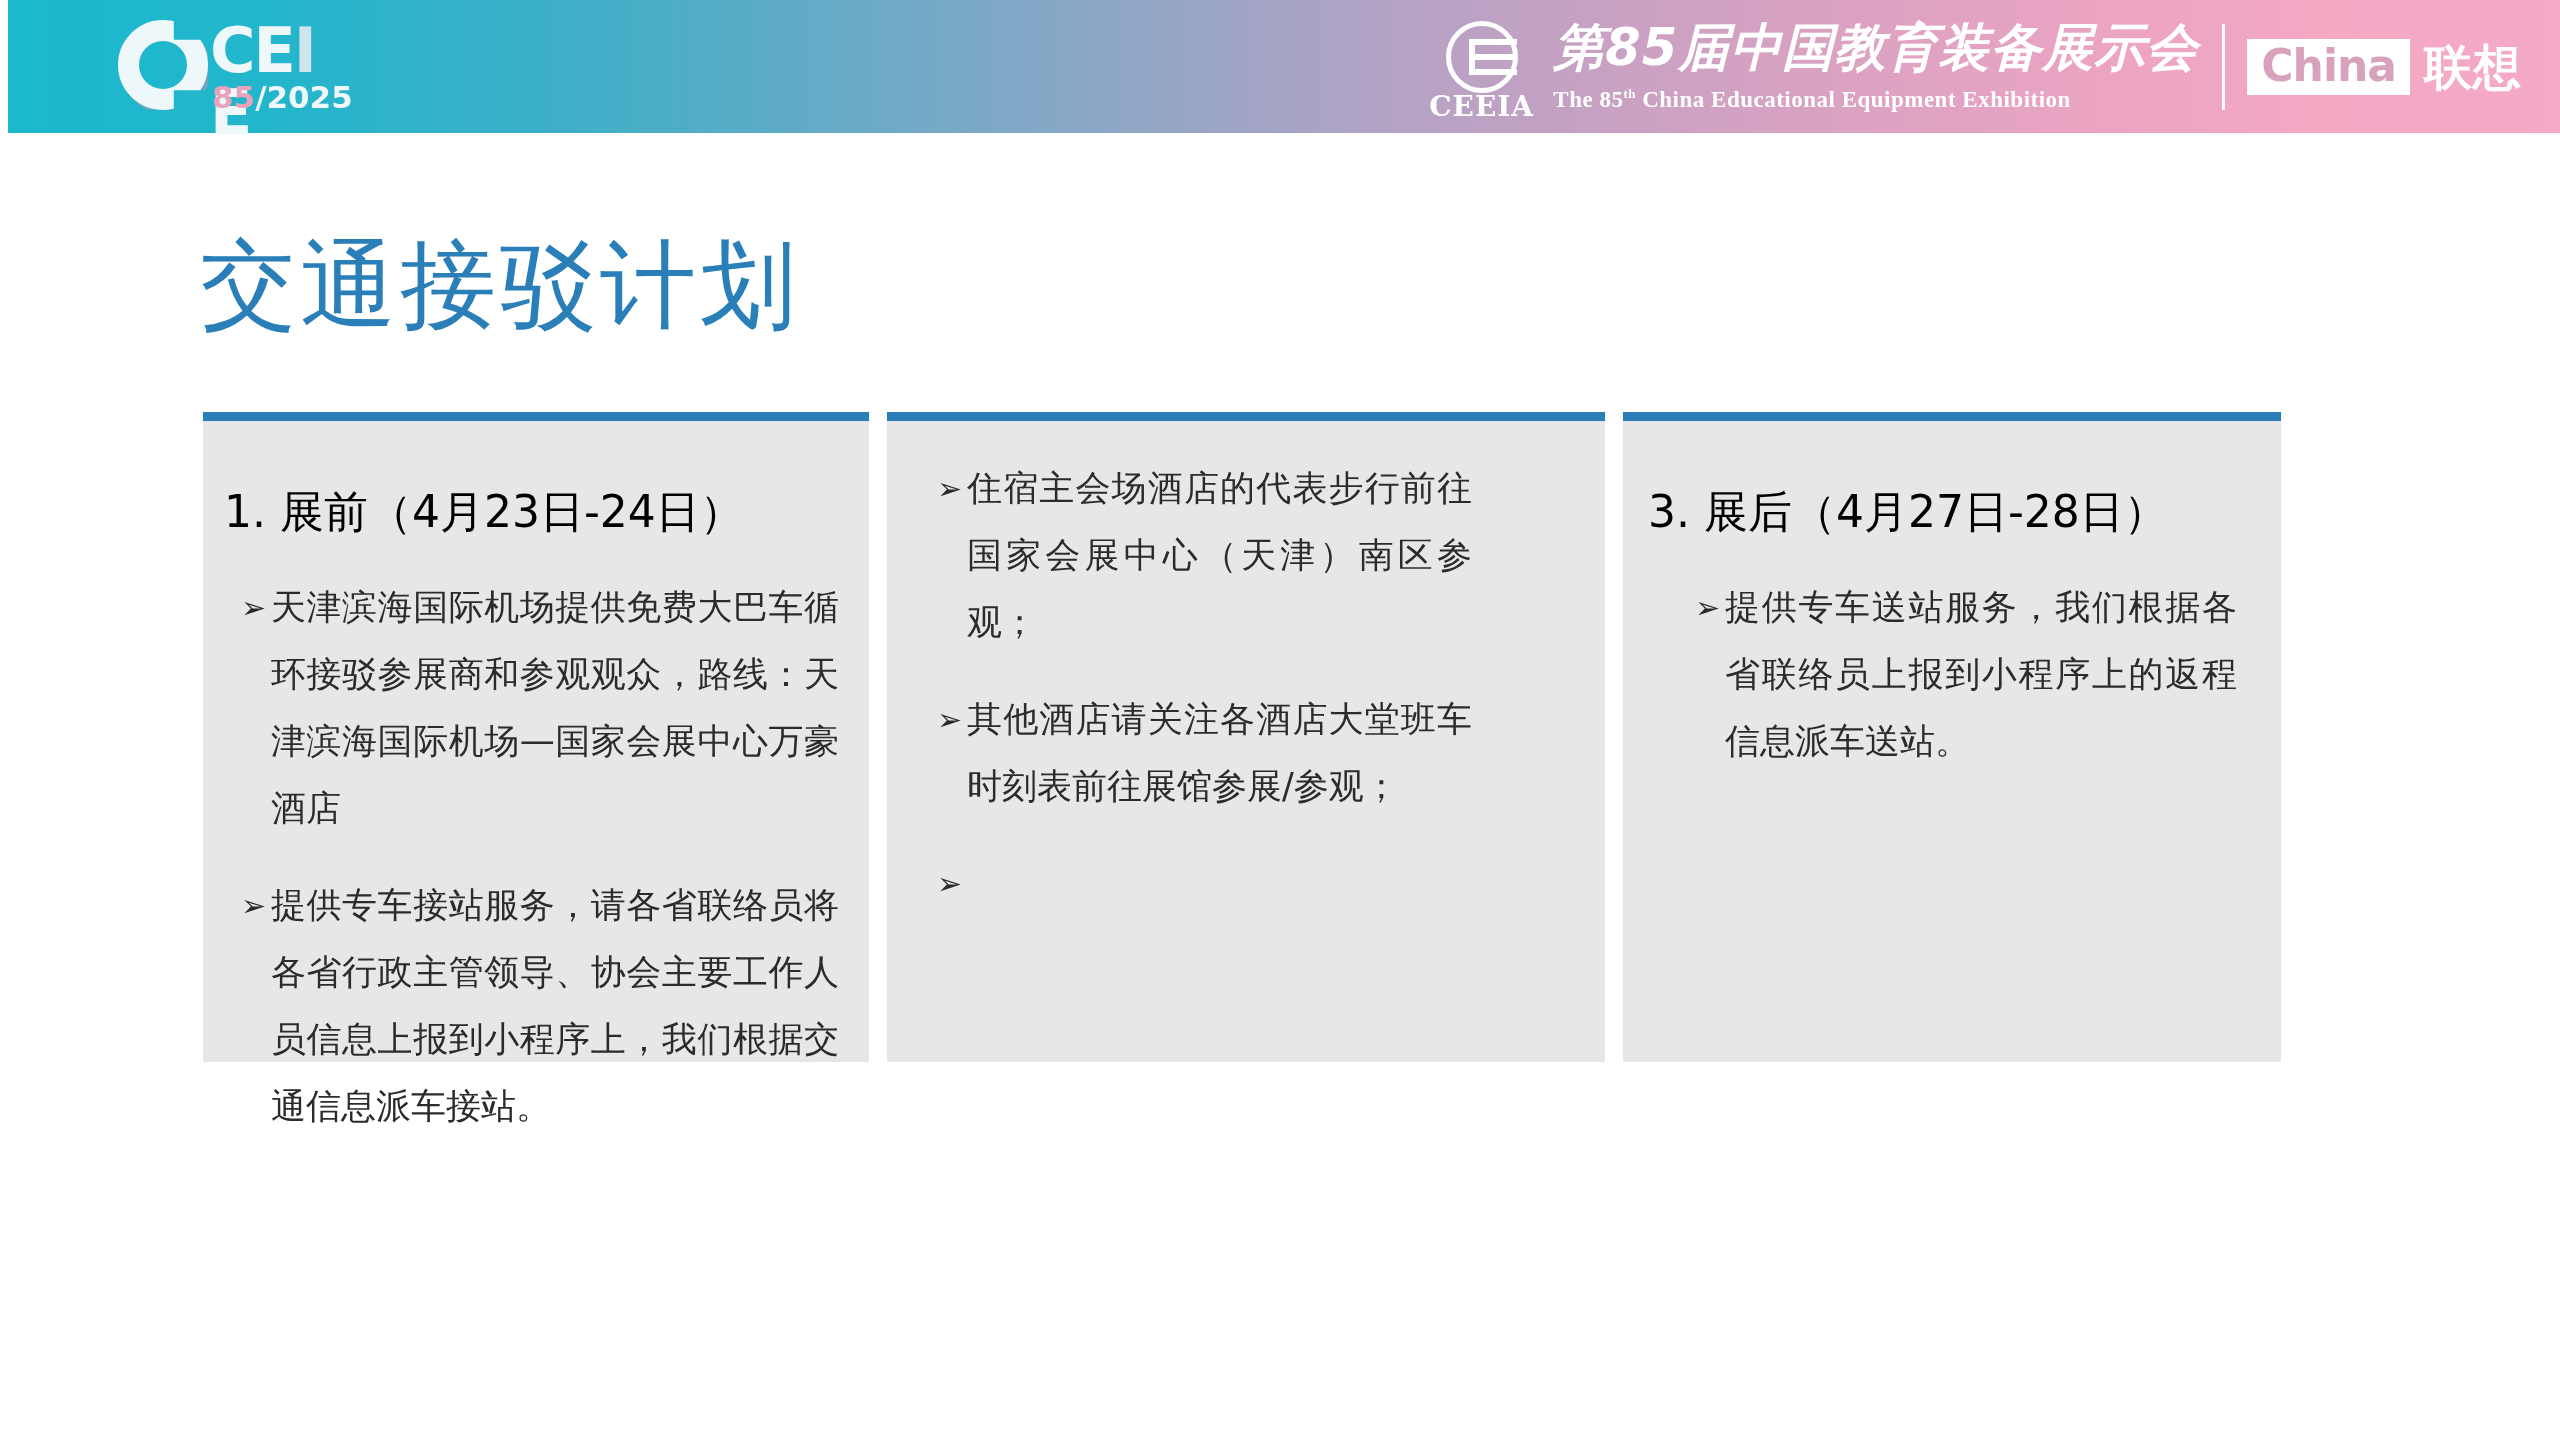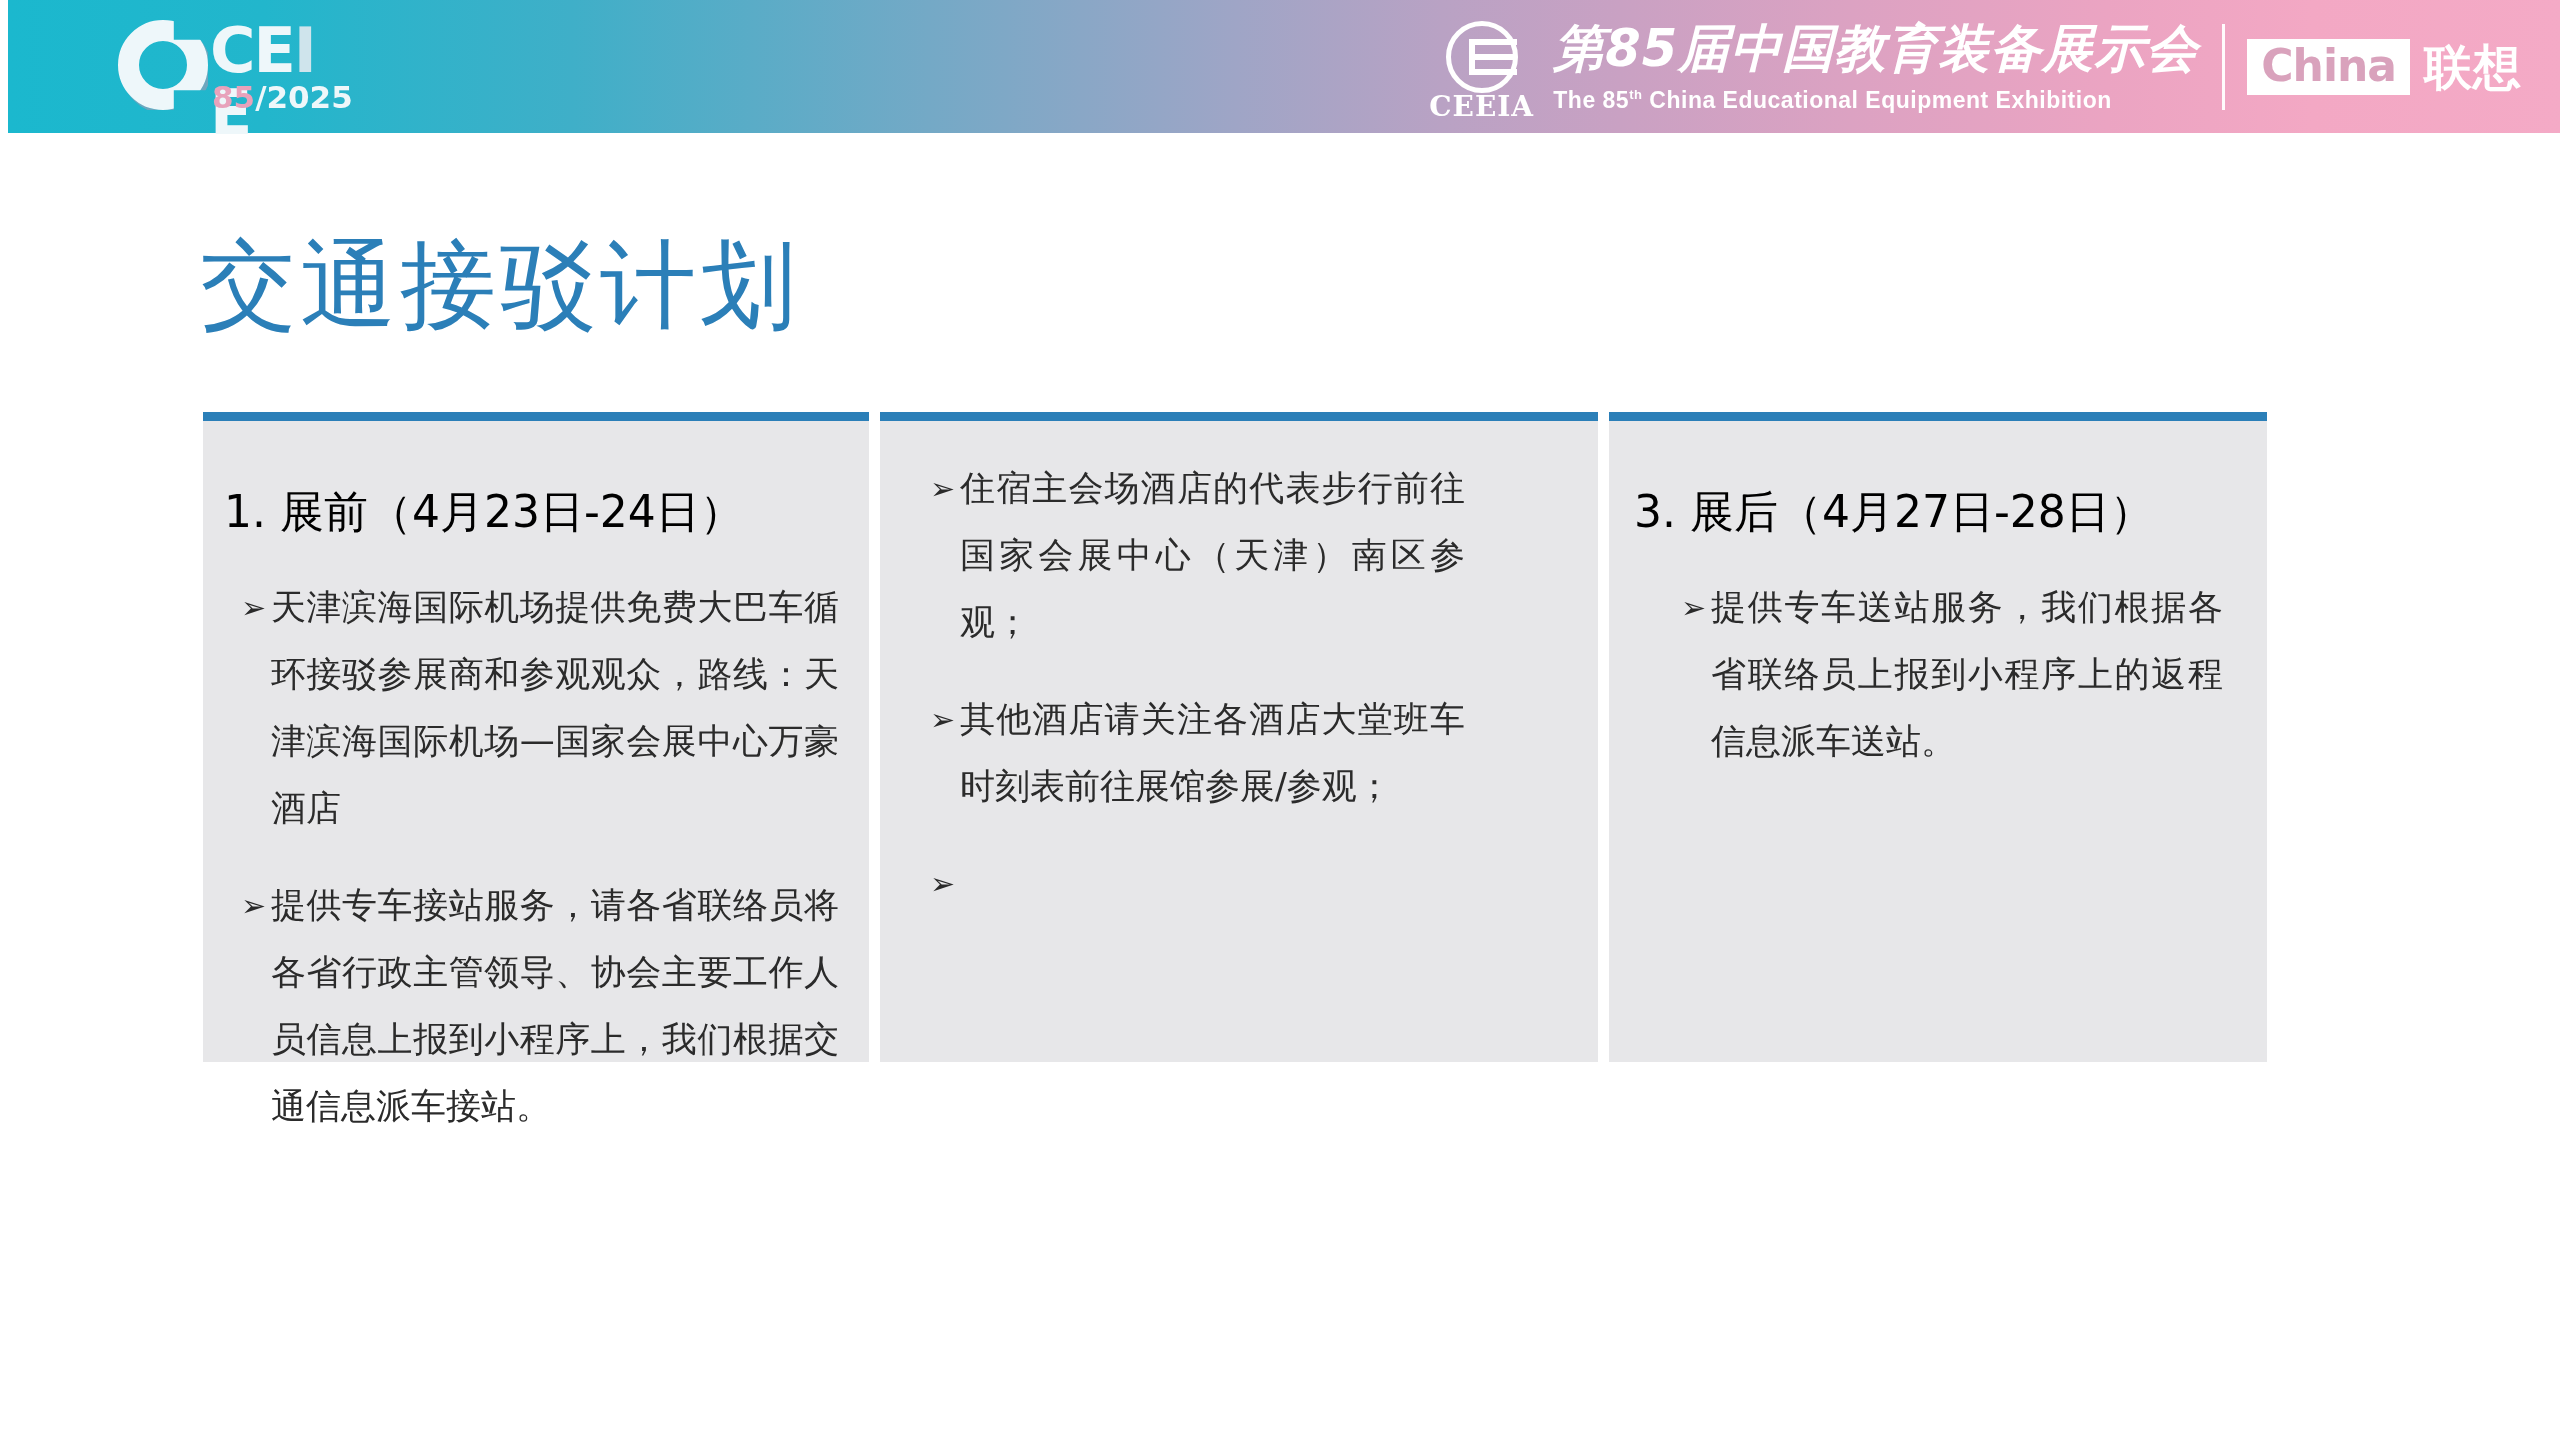--- a/index.html
+++ b/index.html
@@ -135,21 +135,21 @@
     font-family: "DejaVu Sans", sans-serif;
     font-weight: 700;
     font-style: italic;
     font-size: 51px;
     letter-spacing: 1px;
     color: #ffffff;
     line-height: 58px;
     white-space: nowrap;
   }
   .en-title {
-    font-family: Liberation Sans, sans-serif;
+    font-family: Liberation Serif, serif;
     font-weight: 700;
     font-size: 23px;
     letter-spacing: 0.5px;
     color: #ffffff;
     line-height: 30px;
     white-space: nowrap;
     margin-top: 2px;
   }
   .en-title sup { font-size: 13px; }
   .divider-v {
@@ -200,21 +200,21 @@
   }
 
   
   .cards {
     position: absolute;
     left: 203px;
     top: 412px;
     width: 2102px;
     height: 650px;
     display: flex;
-    gap: 11px;
+    gap: 18px;
   }
   .card {
     position: relative;
     background: #E7E7E9;
     border-top: 9px solid #2B7FB8;
     padding: 0;
   }
   .card-1 { width: 666px; }
   .card-2 { width: 718px; }
   .card-3 { width: 658px; }

